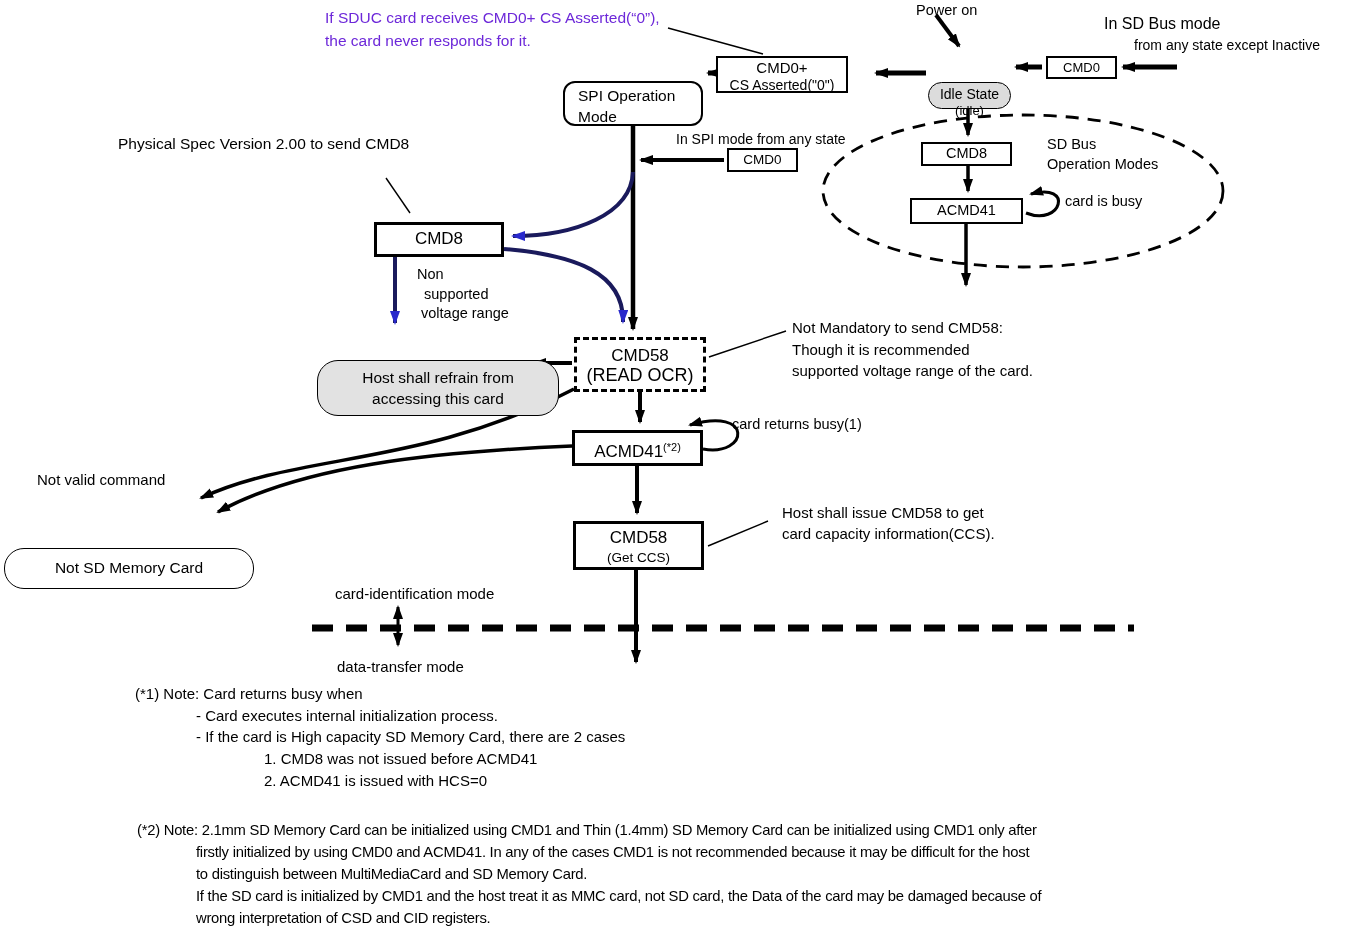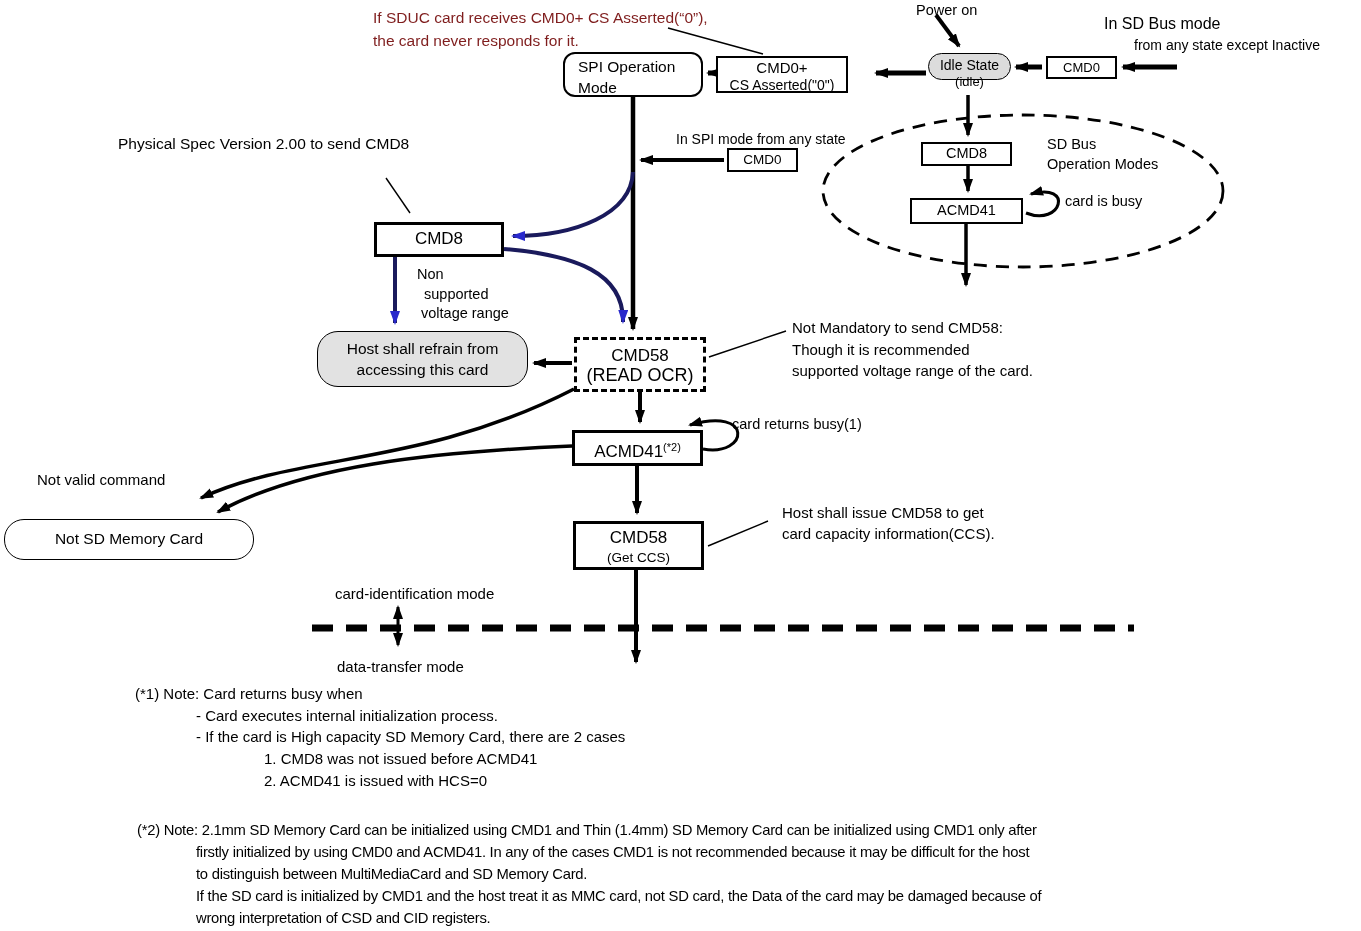--- a/index.html
+++ b/index.html
@@ -3,24 +3,24 @@
 <meta charset="utf-8">
 <style>
   html,body{margin:0;padding:0;}
   body{
     width:1361px;height:931px;position:relative;overflow:hidden;
     background:#ffffff;color:#000;
     font-family:"Liberation Sans","DejaVu Sans",sans-serif;
   }
   .txt{position:absolute;white-space:nowrap;line-height:1.32;}
   .box{position:absolute;border:2.5px solid #000;background:#fff;text-align:center;box-sizing:border-box;}
-  .round{position:absolute;border:1.6px solid #000;background:#fff;box-sizing:border-box;}
+  .round{position:absolute;border:1.6px solid #000;background:#fff;box-sizing:border-box;margin-top:29px;}
   .ctr{text-align:center;}
   svg{position:absolute;left:0;top:0;}
-  .red{color:#7f1d1d;margin-left:48px;}
+  .red{color:#6d28d9;}
   sup{font-size:11px;vertical-align:6px;}
 </style>
 </head>
 <body>
 
 <svg width="1361" height="931" aria-hidden="true">
   <defs>
     <marker id="ab" markerUnits="userSpaceOnUse" markerWidth="16" markerHeight="12" refX="12" refY="5" orient="auto-start-reverse">
       <path d="M0,0 L14,5 L0,10 z" fill="#000"></path>
     </marker>
@@ -127,21 +127,21 @@
 
 <div class="box" style="left:1046px;top:56px;width:71px;height:23px;border-width:2px;font-size:13px;line-height:19px;">CMD0</div>
 
 <div class="box" style="left:727px;top:148px;width:71px;height:24px;border-width:2px;font-size:13.5px;line-height:20px;">CMD0</div>
 
 <div class="box" style="left:921px;top:142px;width:91px;height:24px;font-size:14.5px;line-height:19px;">CMD8</div>
 <div class="box" style="left:910px;top:198px;width:113px;height:26px;font-size:14.5px;line-height:21px;">ACMD41</div>
 
 <div class="box" style="left:374px;top:222px;width:130px;height:35px;border-width:3px;font-size:17px;line-height:28px;">CMD8</div>
 
-<div class="round ctr" style="left:317px;top:331px;width:211px;height:56px;border-radius:21px;background:#e2e2e2;font-size:15.5px;line-height:21px;padding-top:6px;">
+<div class="round ctr" style="left:317px;top:331px;width:242px;height:56px;border-radius:21px;background:#e2e2e2;font-size:15.5px;line-height:21px;padding-top:6px;">
   <div>Host shall refrain from</div>
     <div>accessing this card</div>
 </div>
 
 <div class="box" style="left:574px;top:337px;width:132px;height:55px;border-width:3px;border-style:dashed;">
   <div style="font-size:17px;line-height:25px;padding-top:3px;">CMD58</div>
   <div style="font-size:18px;line-height:15px;">(READ OCR)</div>
 </div>
 
 <div class="box" style="left:572px;top:430px;width:131px;height:36px;border-width:3px;font-size:17px;line-height:29px;">

